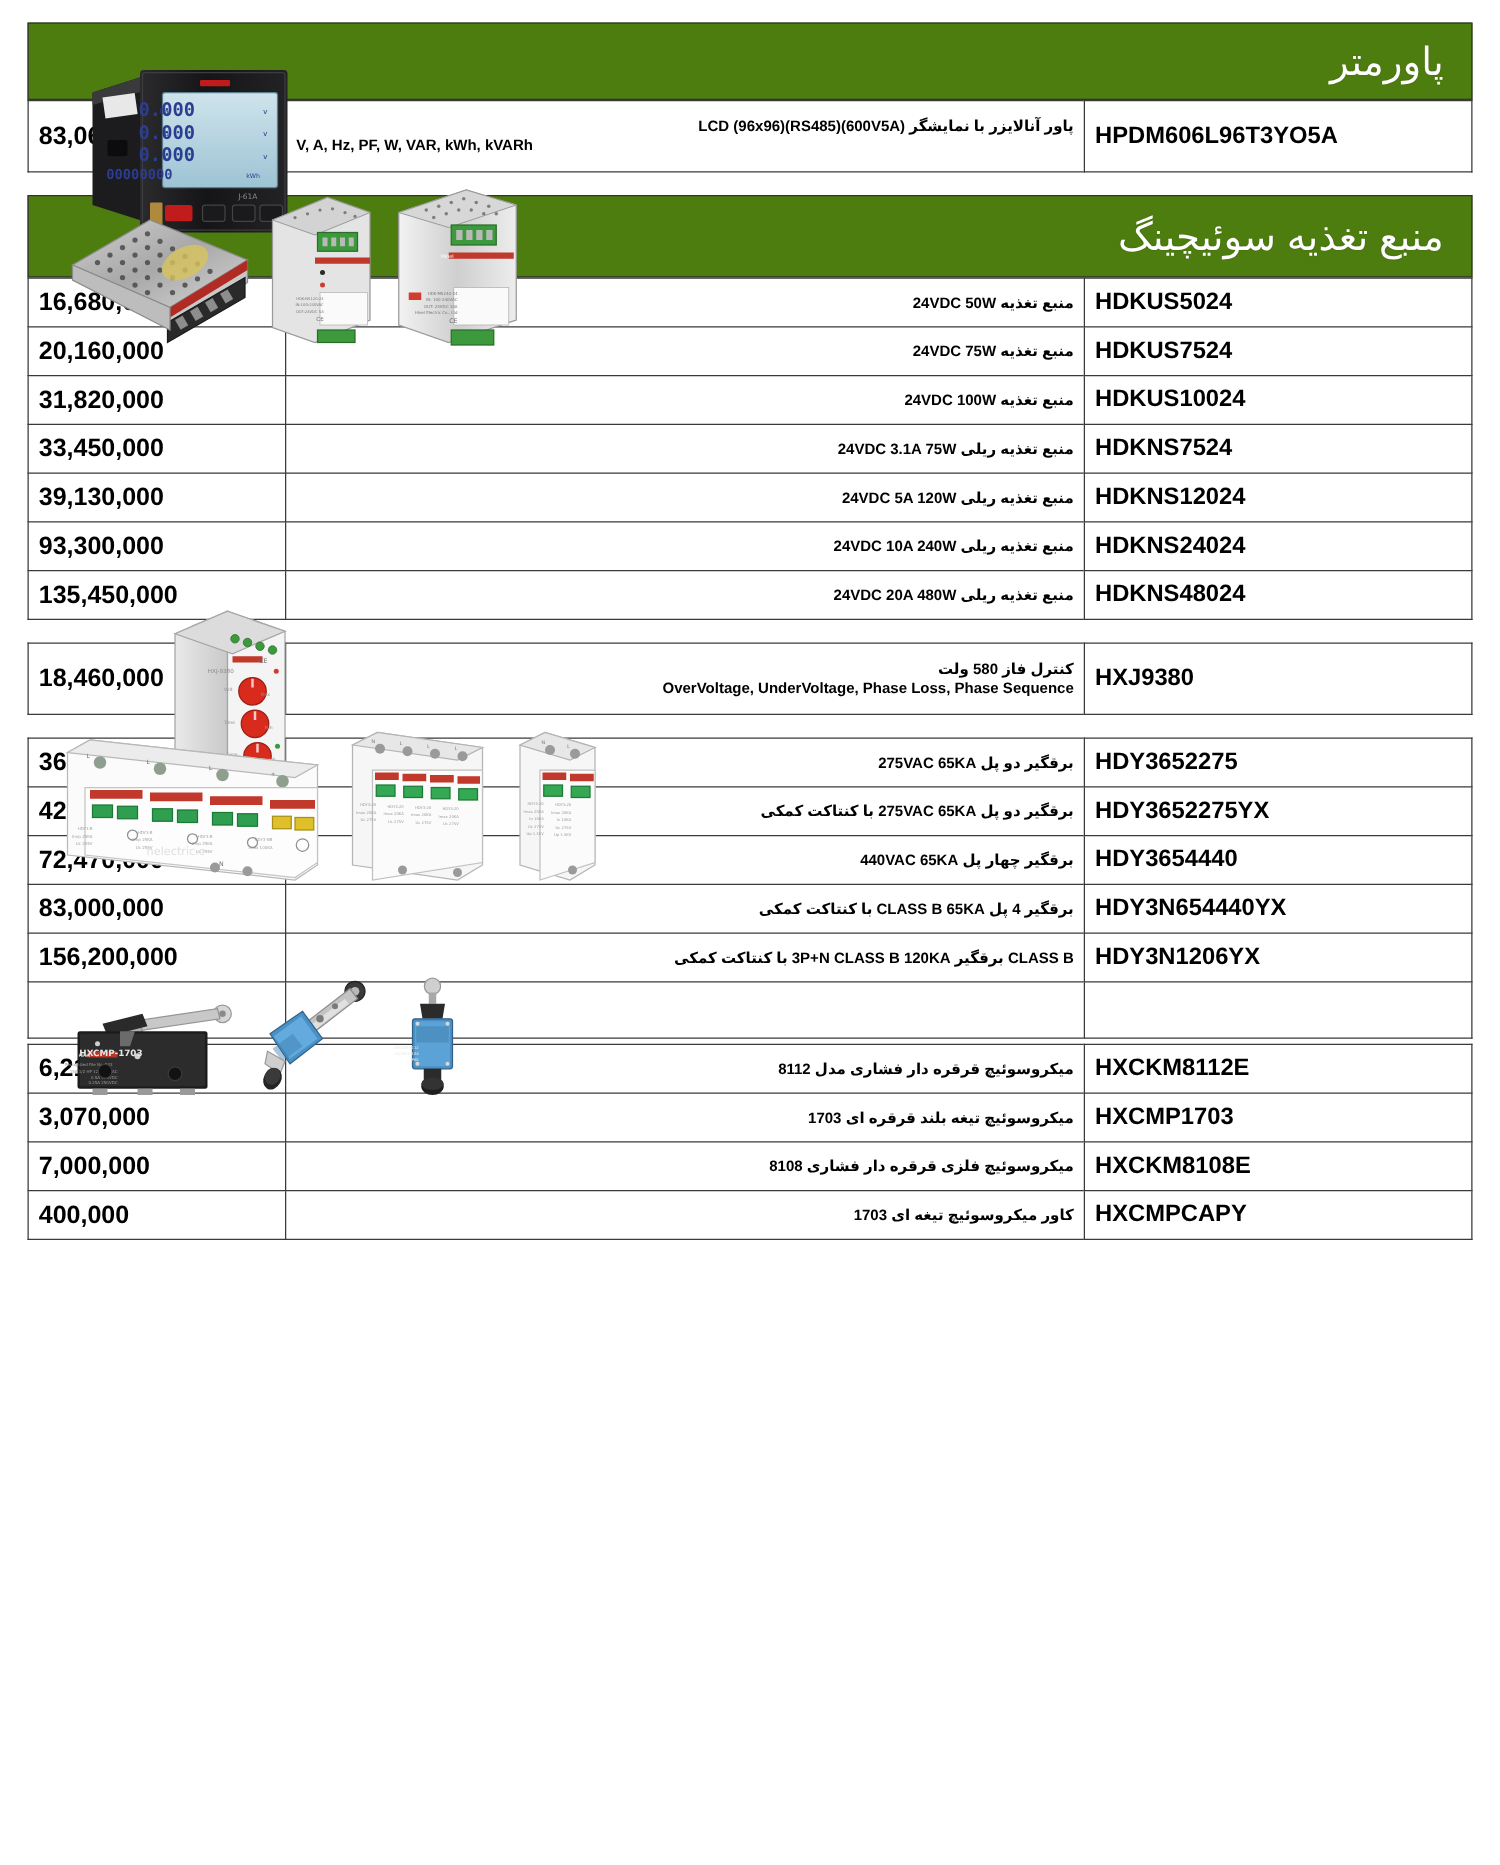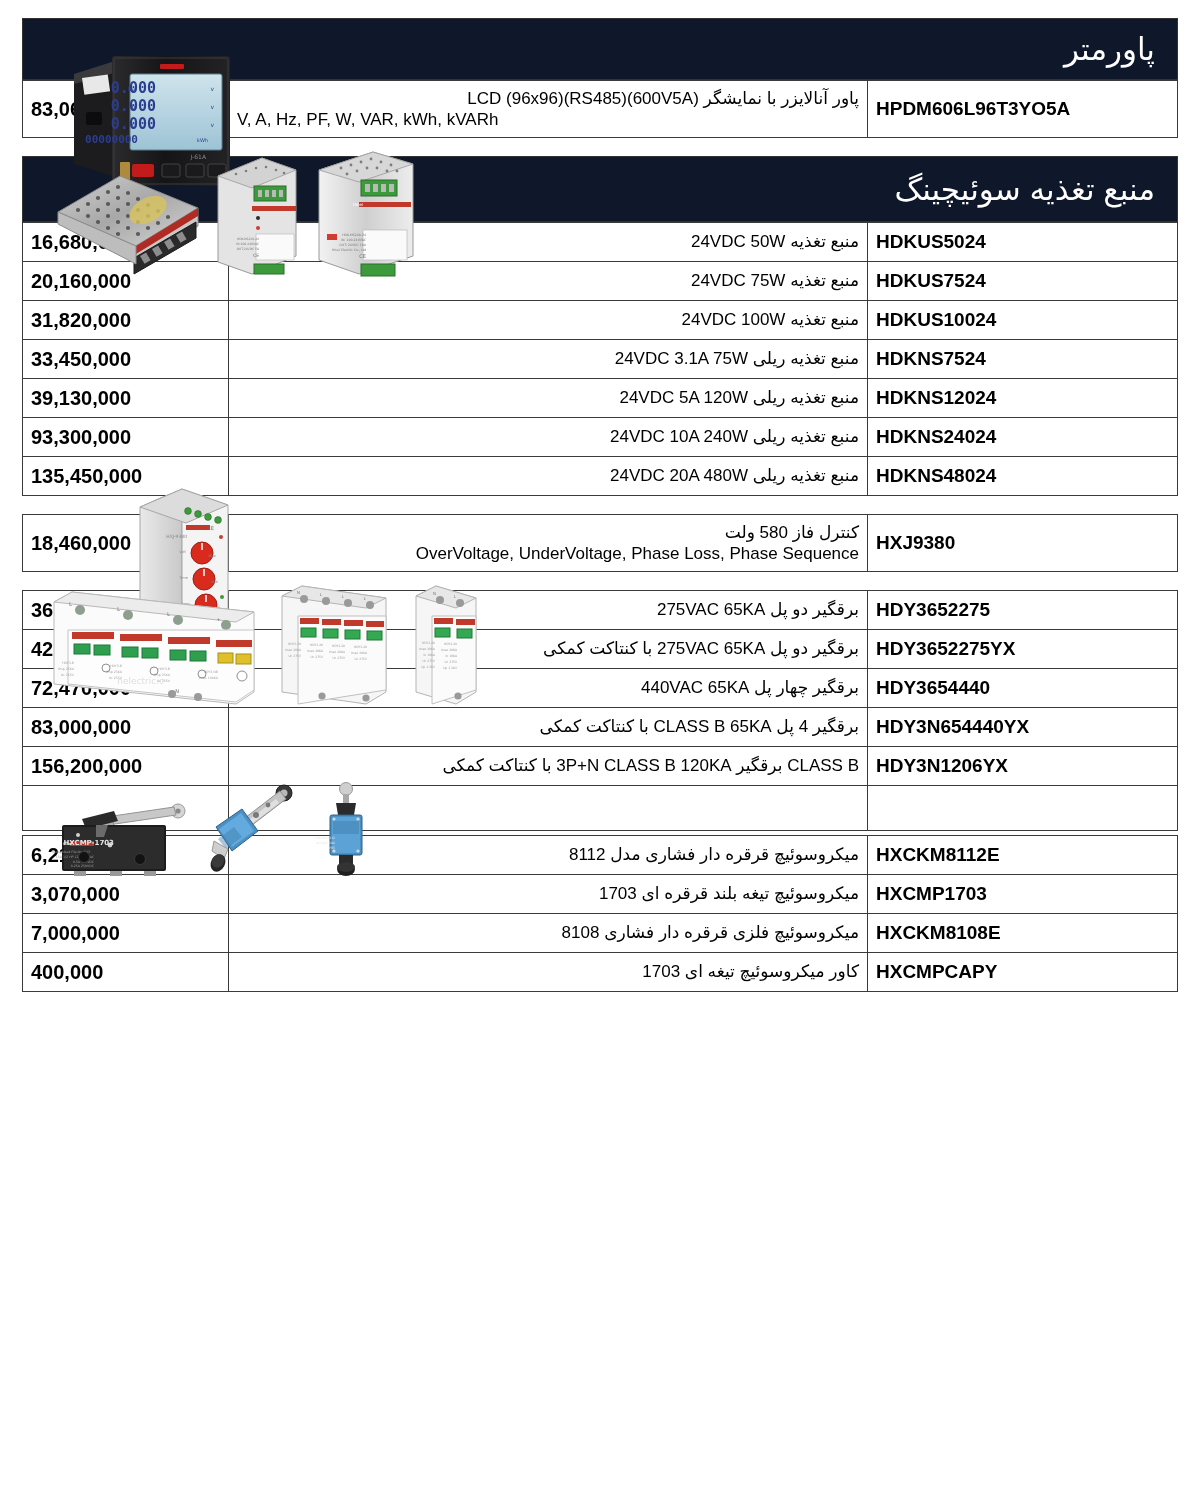--- a/index.html
+++ b/index.html
@@ -17,21 +17,21 @@
     overflow: hidden;
   }
 
   .page { position: relative; width: 1200px; height: 1492px; }
 
   
   .section { position: relative; width: 100%; }
 
   .band {
     position: relative;
-    background: #0f172a;
+    background: #4d7c0f;
     height: 62px;
     margin: 0 22px 0 22px;
     border: 1px solid #333;
     box-sizing: border-box;
     display: flex;
     align-items: center;
     justify-content: flex-start;
     overflow: visible;
   }
   .band-title {
@@ -73,22 +73,22 @@
     width: 293px;
     font-size: 19px;
     font-weight: bold;
     direction: ltr;
     font-family: "Liberation Sans", sans-serif;
     height: 32px;
   }
   td.desc {
     width: 622px;
     text-align: right;
-    font-size: 17px;
-    font-weight: normal;
+    font-size: 12px;
+    font-weight: bold;
     direction: rtl;
     padding-right: 6px;
     line-height: 1.25;
   }
   td.desc .ltr { direction: ltr; unicode-bidi: embed; }
   td.price {
     text-align: left;
     font-size: 20px;
     font-weight: bold;
     direction: ltr;

